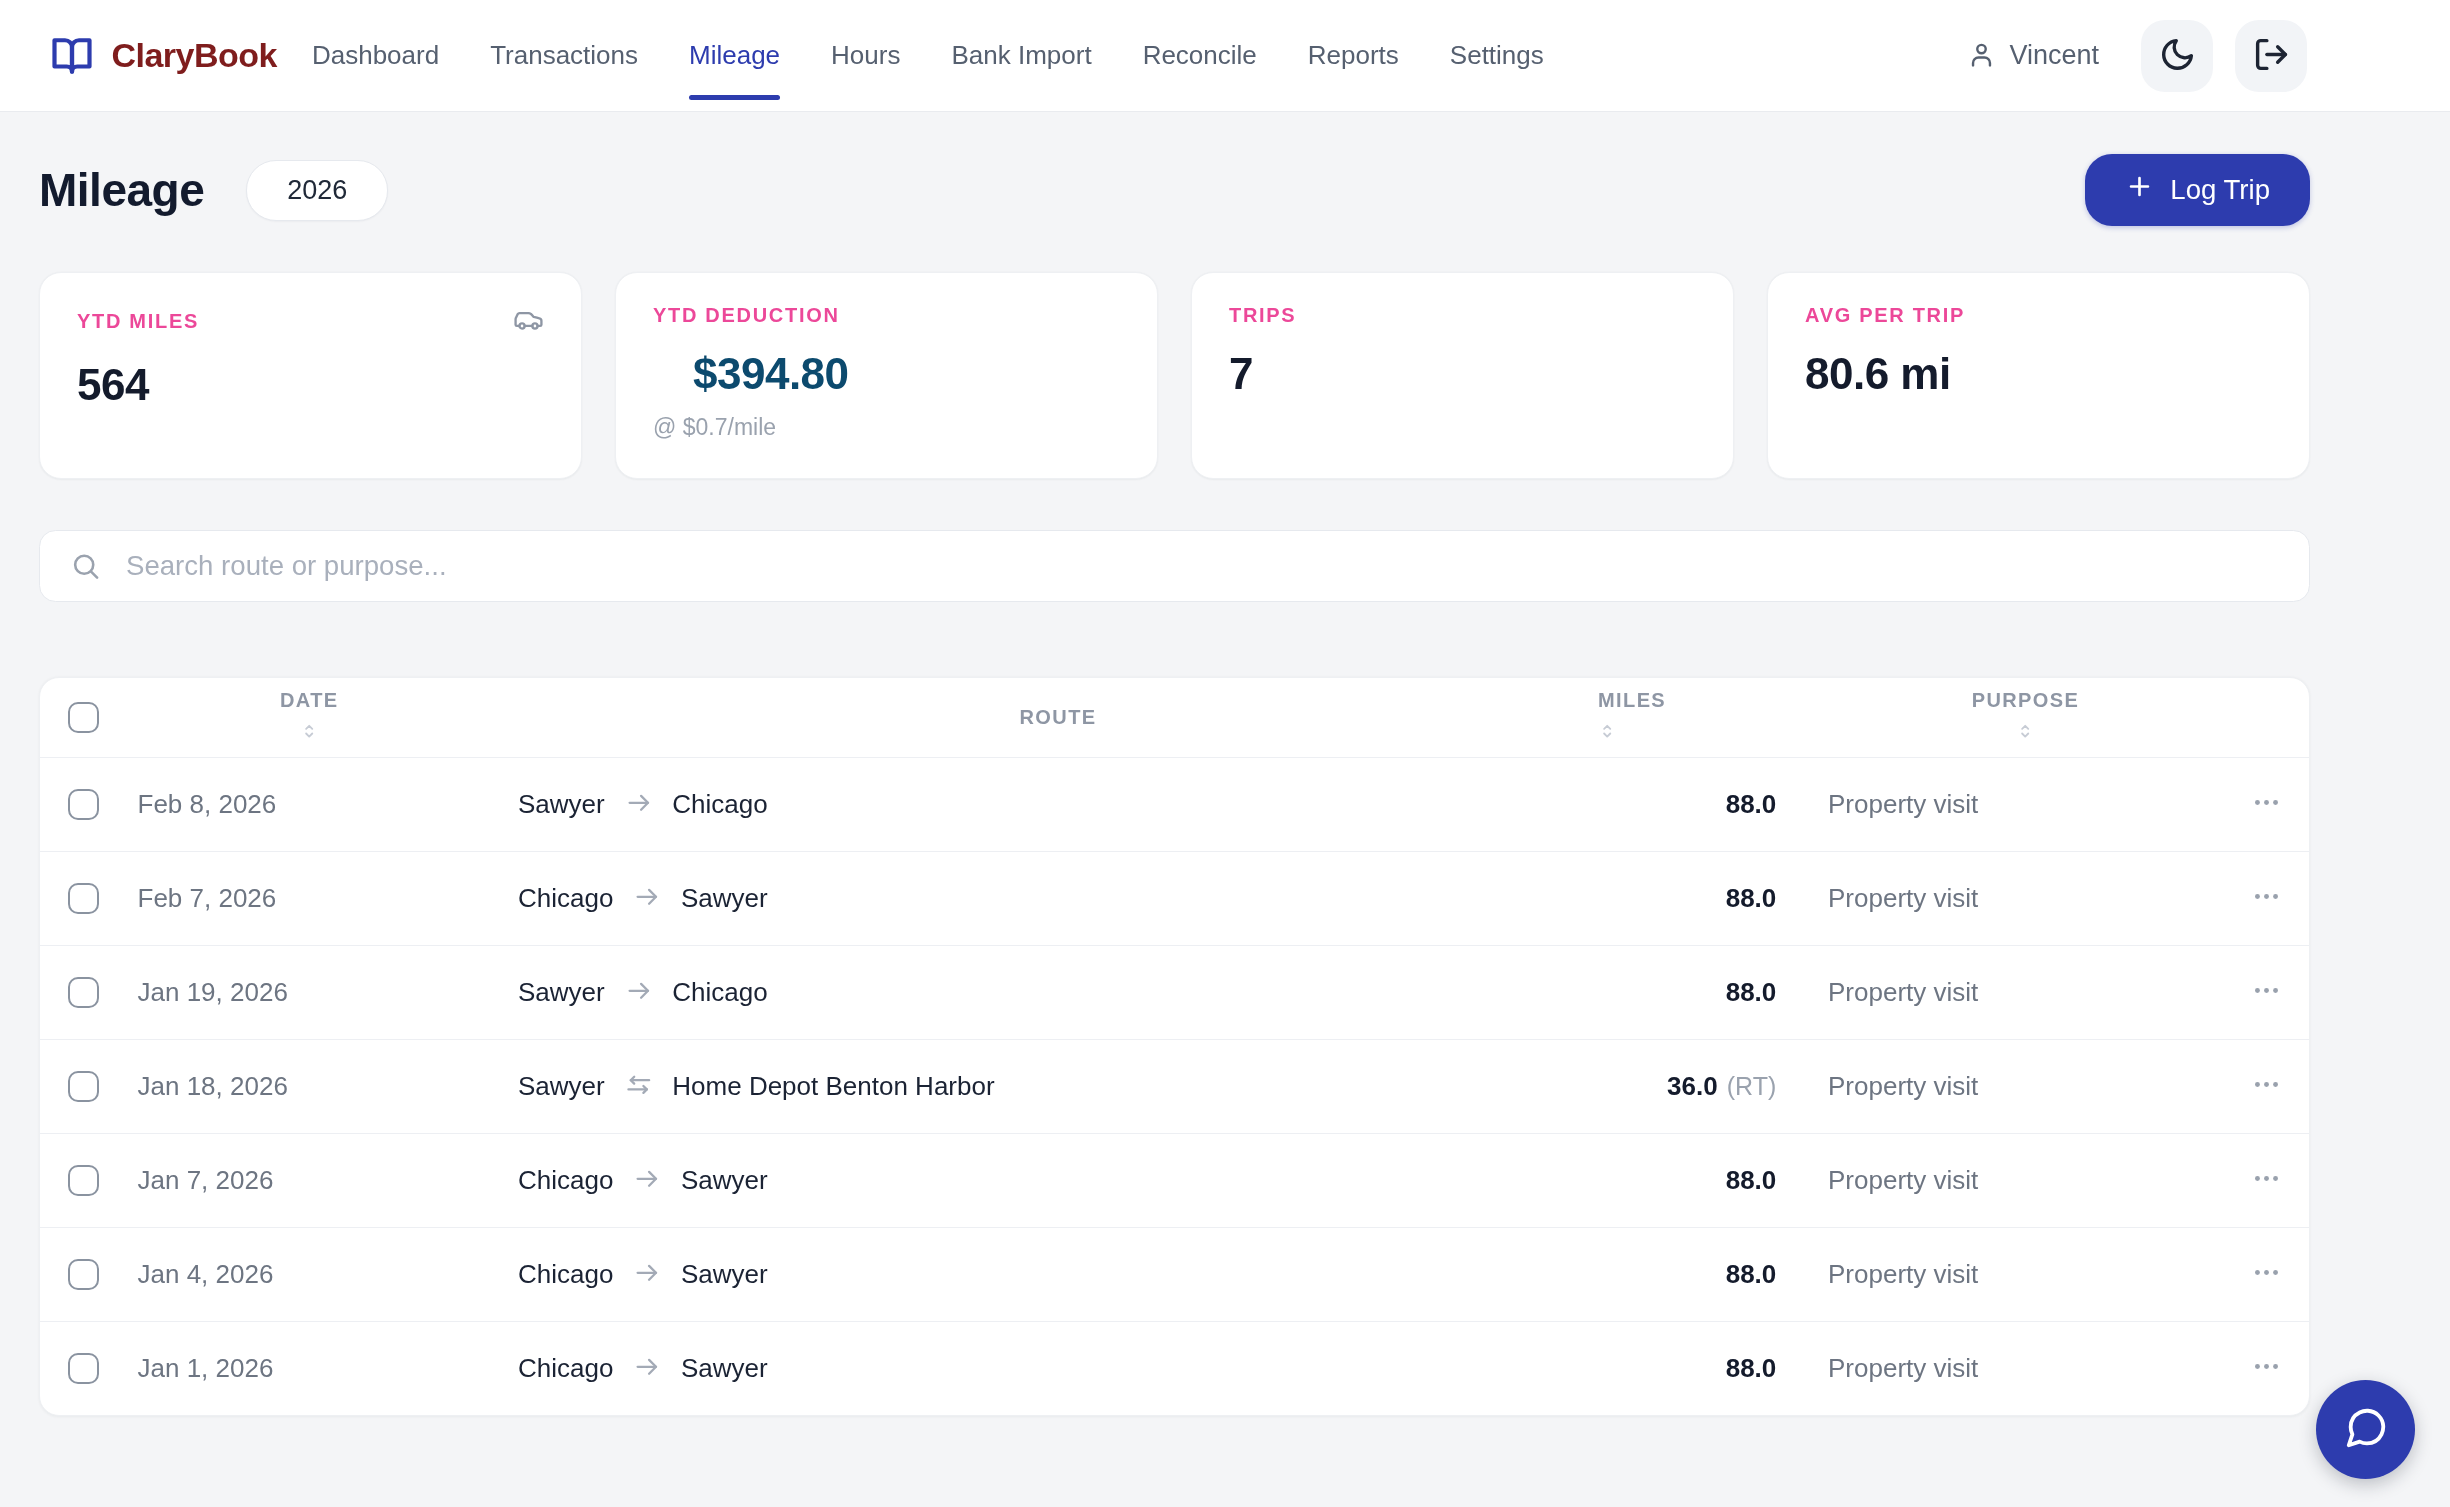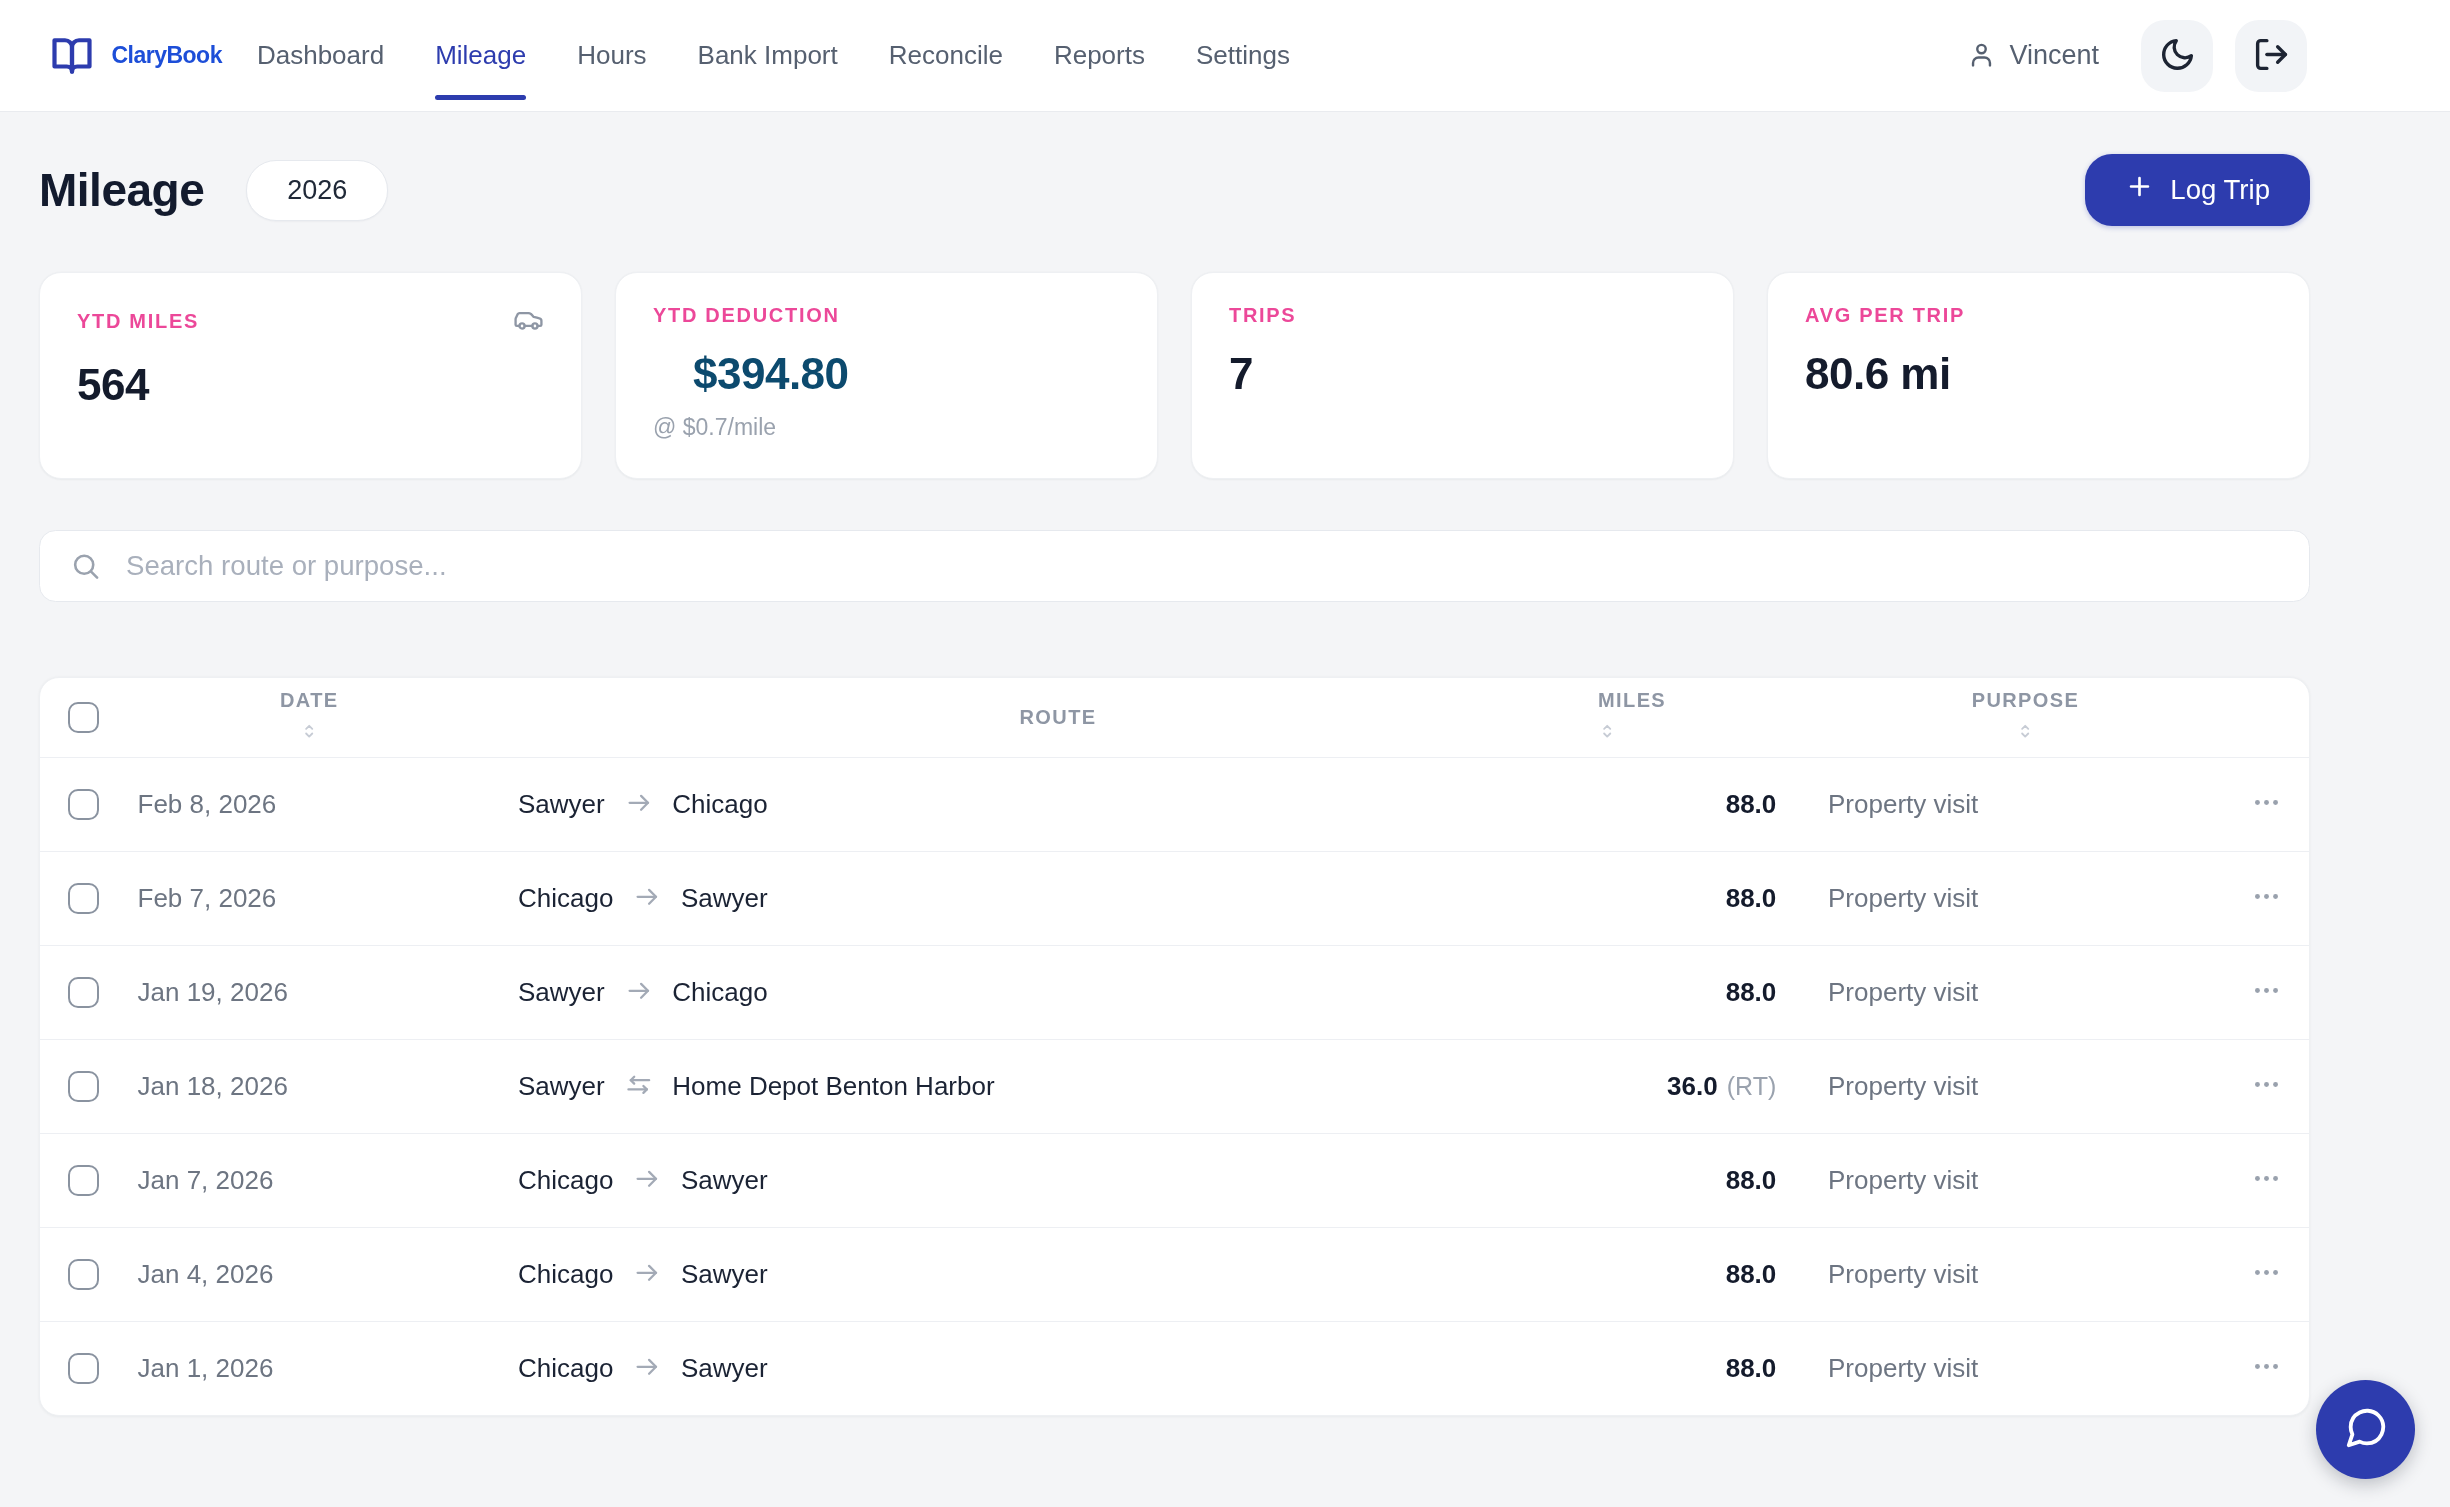--- a/index.html
+++ b/index.html
@@ -11,21 +11,21 @@
     position:relative;
     overflow:hidden;
   }
   
   .topbar {
     height:112px; background:#ffffff; border-bottom:0.9px solid #e9ebef;
     display:flex; align-items:center; padding:0 143px 0 51px;
   }
   .brand { display:flex; align-items:center; gap:18.4px; }
   .brand svg { display:block; }
-  .brand-name { font-size:23px; font-weight:700; color:#1d4ed8; letter-spacing:-0.5px; }
+  .brand-name { font-size:34px; font-weight:700; color:#7f1d1d; letter-spacing:-0.5px; }
   .nav { display:flex; align-items:center; gap:51px; margin-left:35px; height:100%; }
   .nav-item {
     position:relative; height:100%; display:flex; align-items:center;
     font-size:26px; color:#566070; cursor:pointer; white-space:nowrap;
   }
   .nav-item.active { color:#2d3cae; }
   .nav-item.active::after {
     content:""; position:absolute; left:0; right:0; bottom:11px;
     height:4.6px; border-radius:2.8px; background:#2d3cae;
   }
@@ -120,20 +120,23 @@
         <path d="M2 3h6a4 4 0 0 1 4 4v14a3 3 0 0 0-3-3H2z"></path>
         <path d="M22 3h-6a4 4 0 0 0-4 4v14a3 3 0 0 1 3-3h7z"></path>
       </svg>
     </span>
     <span class="brand-name">ClaryBook</span>
   </div>
 
   <nav class="nav">
     <div class="nav-item">
         <span>Dashboard</span>
+      </div>
+      <div class="nav-item">
+        <span>Transactions</span>
       </div>
       <div class="nav-item active">
         <span>Mileage</span>
       </div>
       <div class="nav-item">
         <span>Hours</span>
       </div>
       <div class="nav-item">
         <span>Bank Import</span>
       </div>

